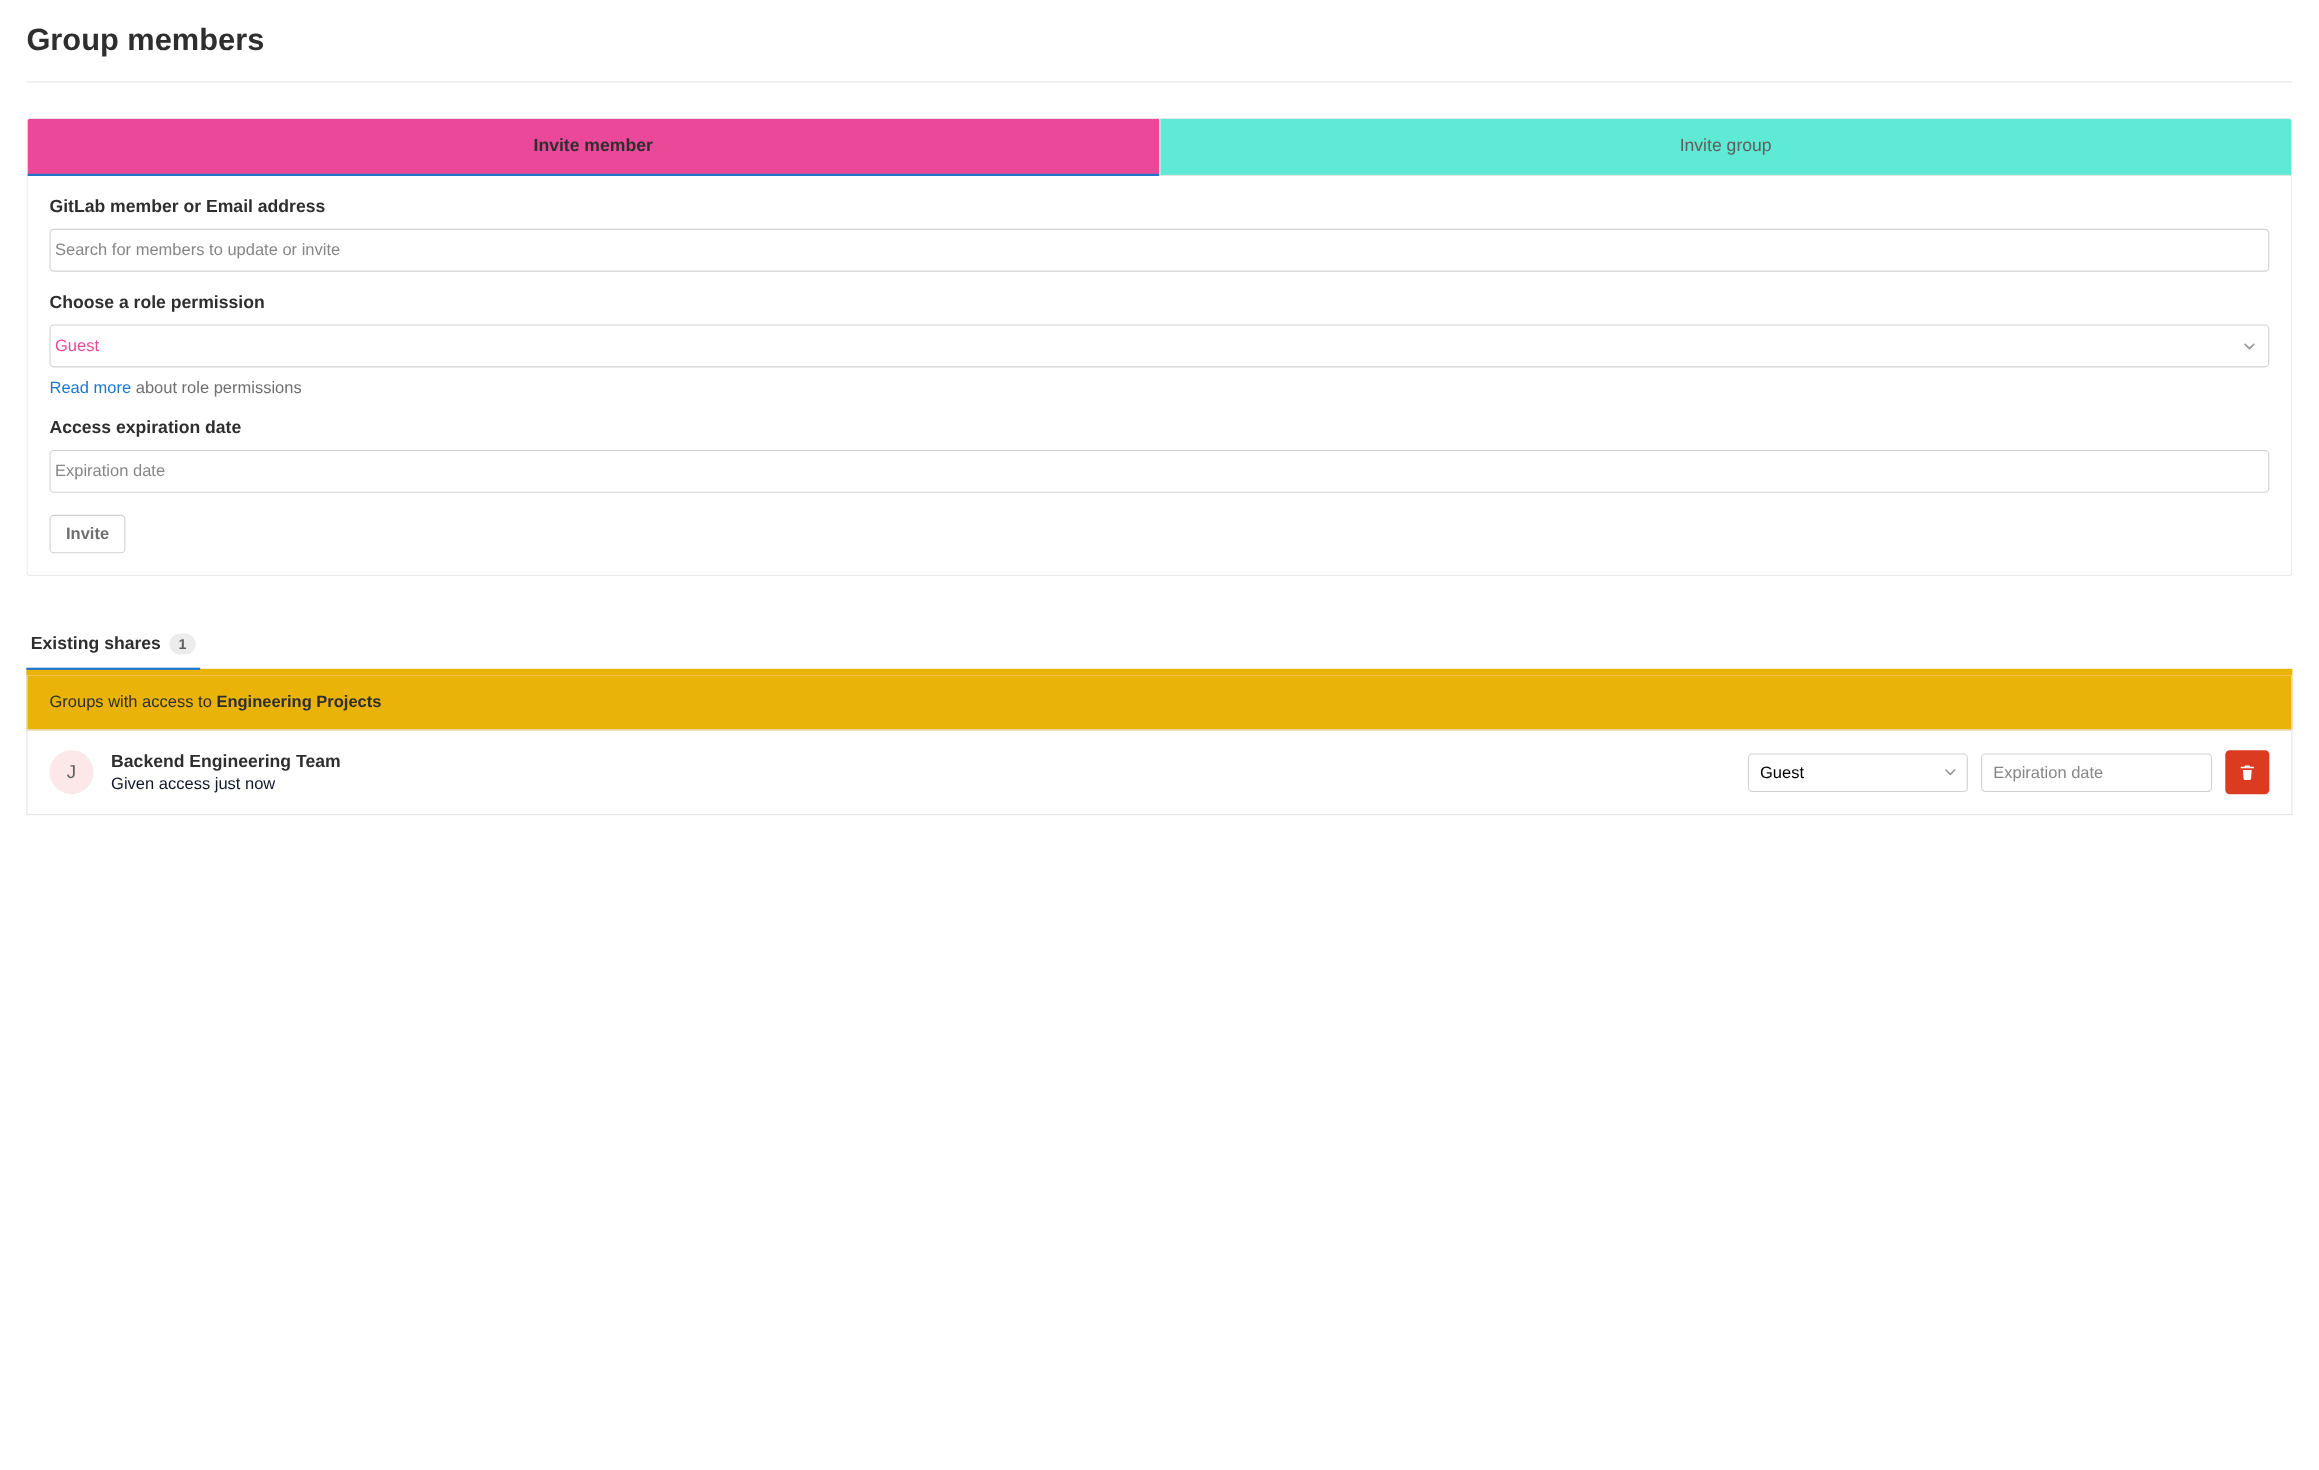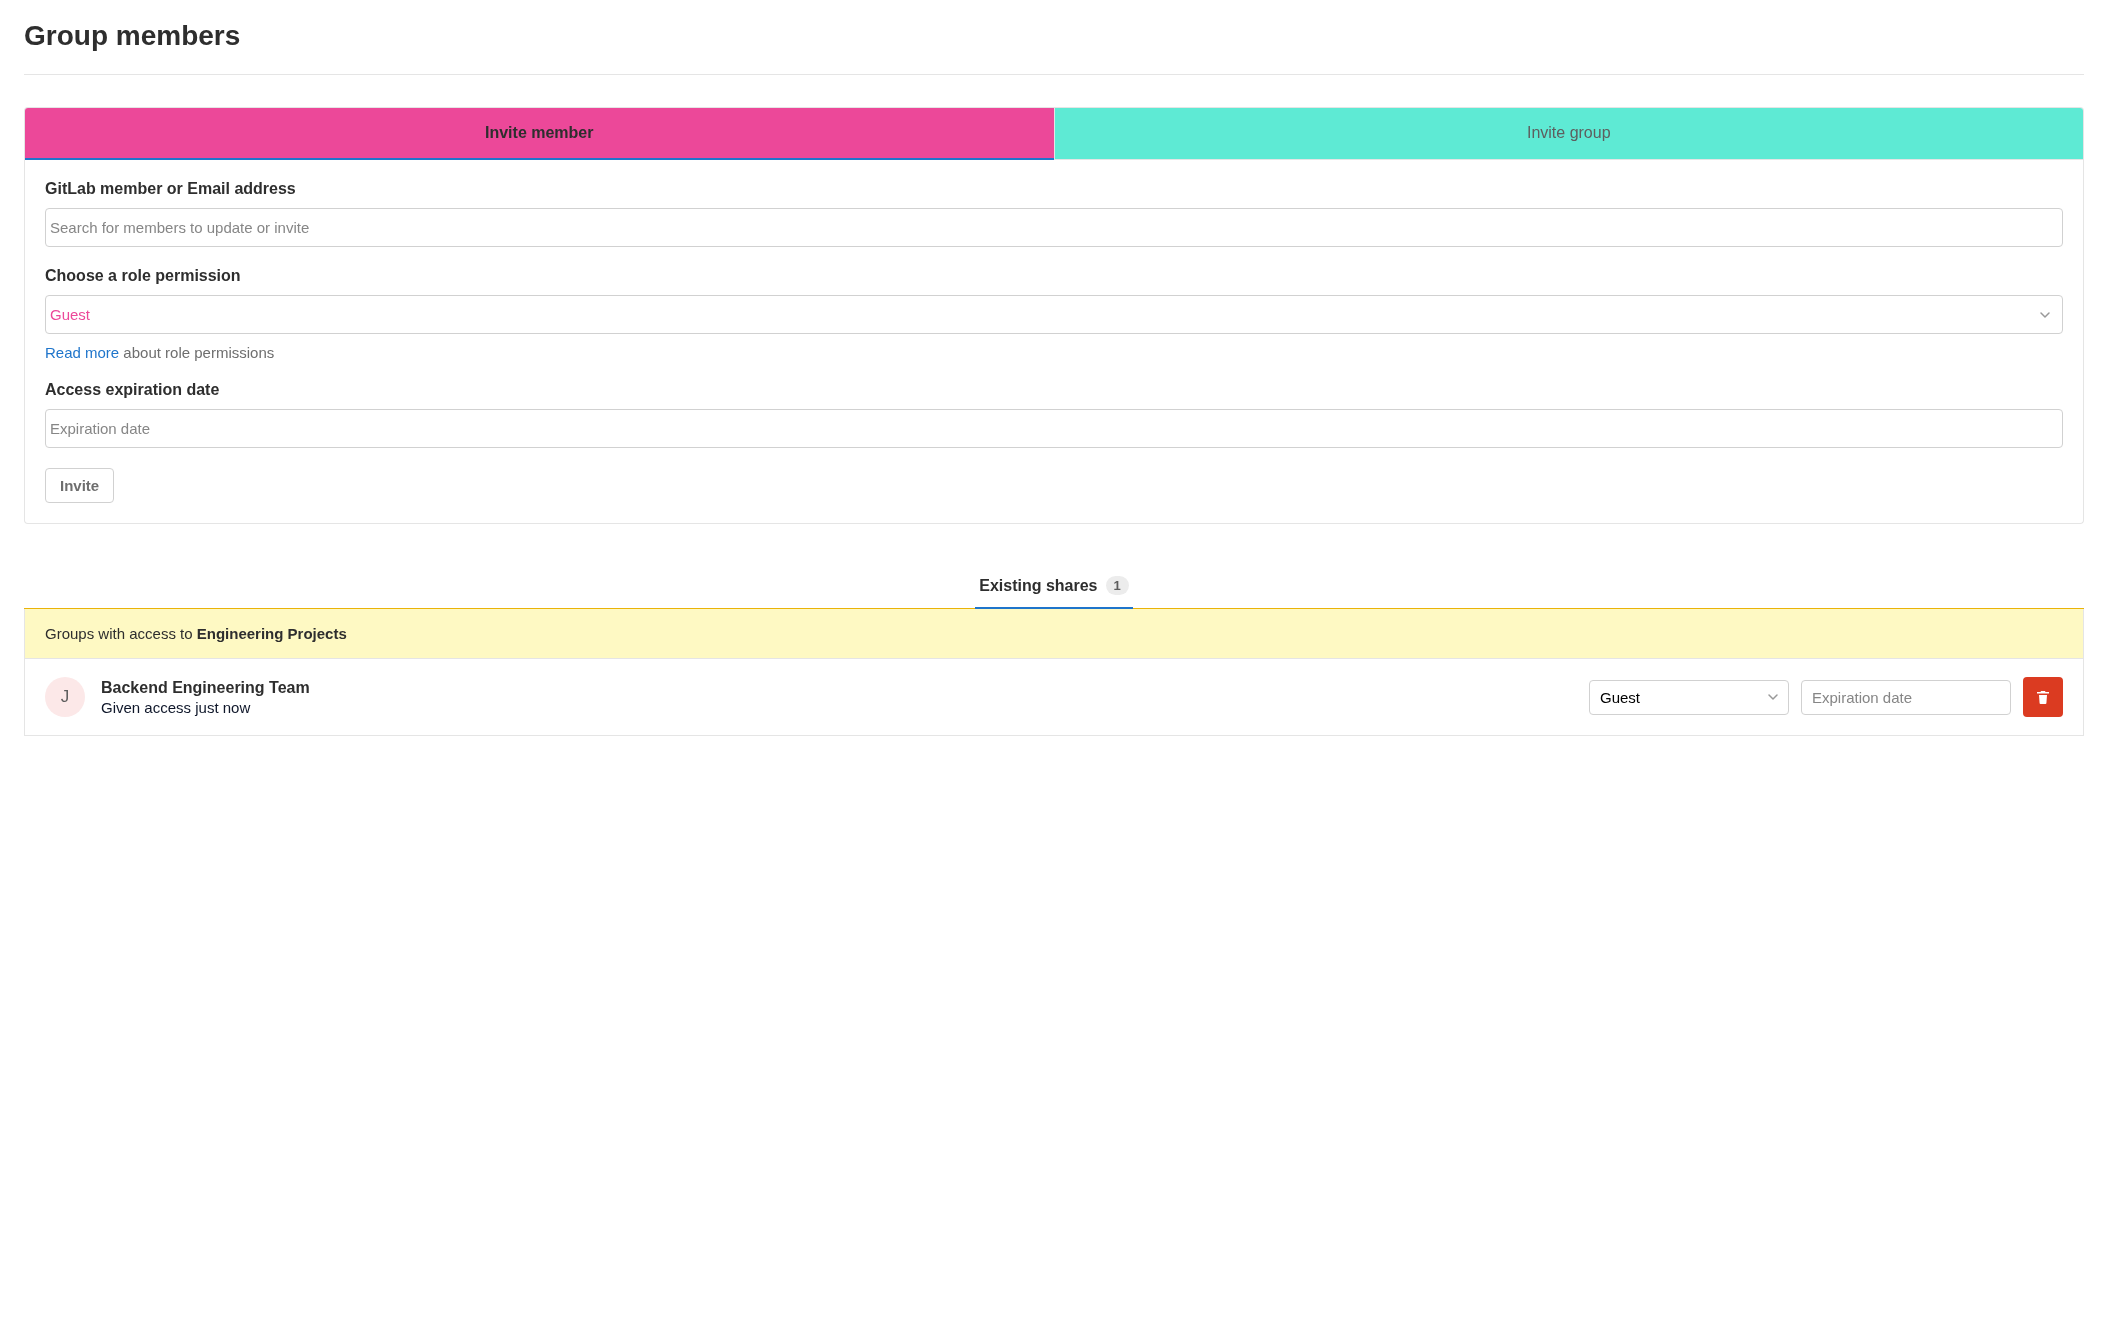--- a/index.html
+++ b/index.html
@@ -91,22 +91,21 @@
     background: #fff;
     border-radius: 4px;
     font-size: 15px;
     color: #6e6e6e;
     cursor: pointer;
     font-weight: bold;
   }
   .existing-section { margin-top: 40px; }
   .sub-tabs {
     display: flex;
-    border-bottom: 1px solid #eab308;
-    justify-content: center;
+    border-bottom: 6px solid #eab308;
   }
   .sub-tab {
     padding: 12px 4px;
     font-weight: 600;
     font-size: 16px;
     color: #2e2e2e;
     border-bottom: 2px solid #1f75cb;
     margin-bottom: -1px;
     display: flex;
     align-items: center;
@@ -115,21 +114,21 @@
   }
   .badge {
     background: #ececec;
     color: #5e5e5e;
     border-radius: 10px;
     padding: 2px 8px;
     font-size: 13px;
     font-weight: 600;
   }
   .shares-header {
-    background: #fef9c3;
+    background: #eab308;
     border: 1px solid #e5e5e5;
     border-top: none;
     padding: 16px 20px;
     font-size: 15px;
     color: #2e2e2e;
   }
   .shares-header strong { font-weight: 600; }
   .share-row {
     display: flex;
     align-items: center;

